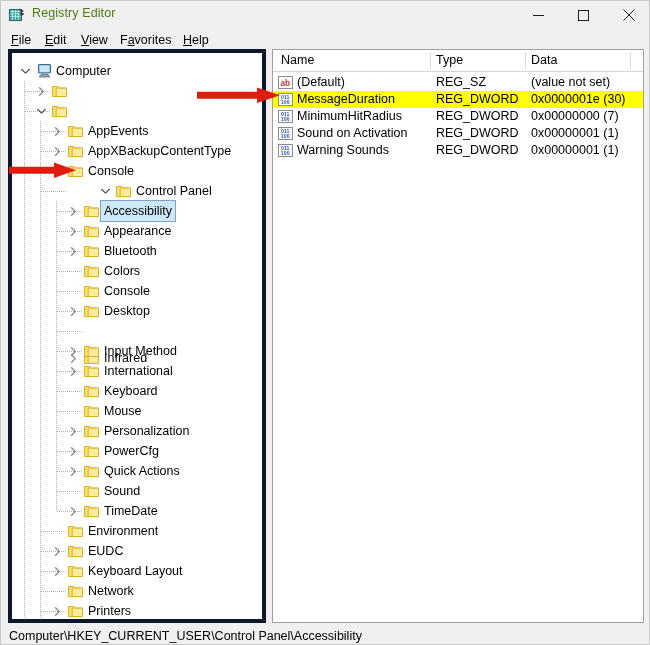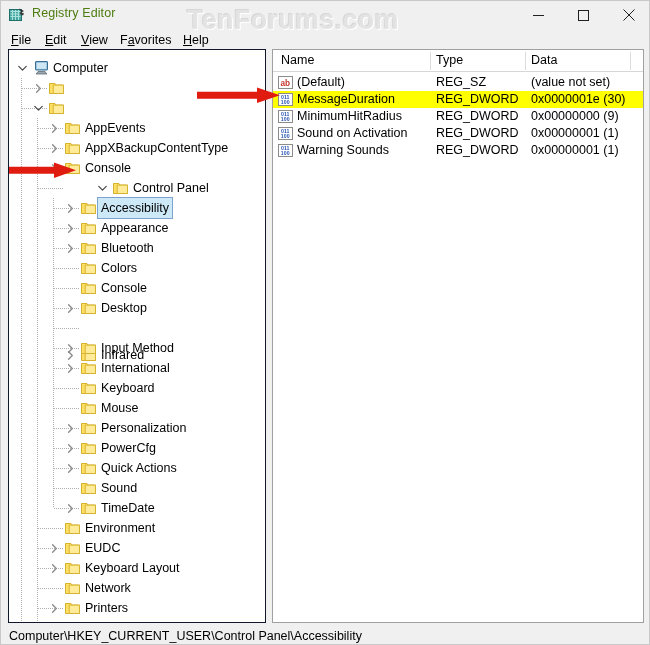--- a/index.html
+++ b/index.html
@@ -75,21 +75,21 @@
     white-space: nowrap;
   }
   .menu-item u { text-decoration: underline; }
 
   
   .treepanel {
     position: absolute;
     left: 7px; top: 48px;
     width: 258px; height: 574px;
     background: #fff;
-    border: 1px solid #0f172a;
+    border: 4px solid #0f172a;
     box-sizing: border-box;
     overflow: hidden;
   }
   .listpanel {
     position: absolute;
     left: 271px; top: 48px;
     width: 372px; height: 574px;
     background: #fff;
     border: 1px solid #a0a0a0;
     box-sizing: border-box;
@@ -226,21 +226,20 @@
           </svg>
       </div>
       <div class="winbtn">
         <svg width="12" height="12" viewBox="0 0 12 12">
             <path d="M0.5 0.5l11 11M11.5 0.5l-11 11" stroke="#202020" stroke-width="1"></path>
           </svg>
       </div>
     </div>
   </div>
 
-  <div class="watermark">TenForums.com</div>
 
   <div class="menubar">
     <div class="menu-item" style="left:8px"><u>F</u><span>ile</span></div>
     <div class="menu-item" style="left:42px"><u>E</u><span>dit</span></div>
     <div class="menu-item" style="left:78px"><u>V</u><span>iew</span></div>
     <div class="menu-item" style="left:117px">F<u>a</u><span>vorites</span></div>
     <div class="menu-item" style="left:180px"><u>H</u><span>elp</span></div>
   </div>
 
   <div class="treepanel">
@@ -618,21 +617,21 @@
           <span class="c-data">0x0000001e (30)</span>
         </div>
         <div class="lrow" style="top: 58px;">
           <span class="ic"><svg width="15" height="15" viewBox="0 0 15 15">
               <rect x="0.5" y="1.5" width="14" height="12" fill="#ffffff" stroke="#8c8c8c"></rect>
               <text x="7.2" y="7.4" font-family="Liberation Sans, sans-serif" font-size="5.2" font-weight="bold" fill="#2a56b5" text-anchor="middle">011</text>
               <text x="7.2" y="12.3" font-family="Liberation Sans, sans-serif" font-size="5.2" font-weight="bold" fill="#2a56b5" text-anchor="middle">100</text>
             </svg></span>
           <span class="c-name">MinimumHitRadius</span>
           <span class="c-type">REG_DWORD</span>
-          <span class="c-data">0x00000000 (9)</span>
+          <span class="c-data">0x00000000 (7)</span>
         </div>
         <div class="lrow" style="top: 75px;">
           <span class="ic"><svg width="15" height="15" viewBox="0 0 15 15">
               <rect x="0.5" y="1.5" width="14" height="12" fill="#ffffff" stroke="#8c8c8c"></rect>
               <text x="7.2" y="7.4" font-family="Liberation Sans, sans-serif" font-size="5.2" font-weight="bold" fill="#2a56b5" text-anchor="middle">011</text>
               <text x="7.2" y="12.3" font-family="Liberation Sans, sans-serif" font-size="5.2" font-weight="bold" fill="#2a56b5" text-anchor="middle">100</text>
             </svg></span>
           <span class="c-name">Sound on Activation</span>
           <span class="c-type">REG_DWORD</span>
           <span class="c-data">0x00000001 (1)</span>

